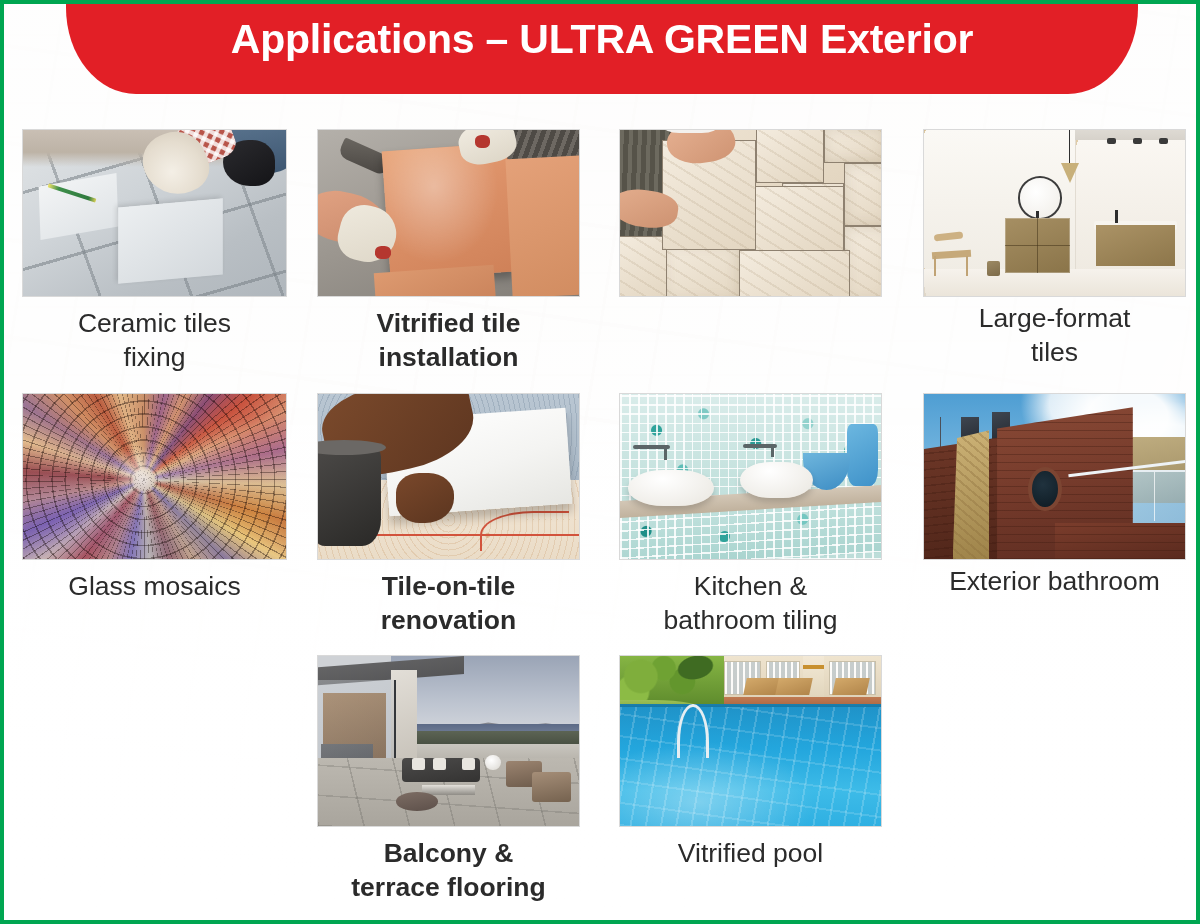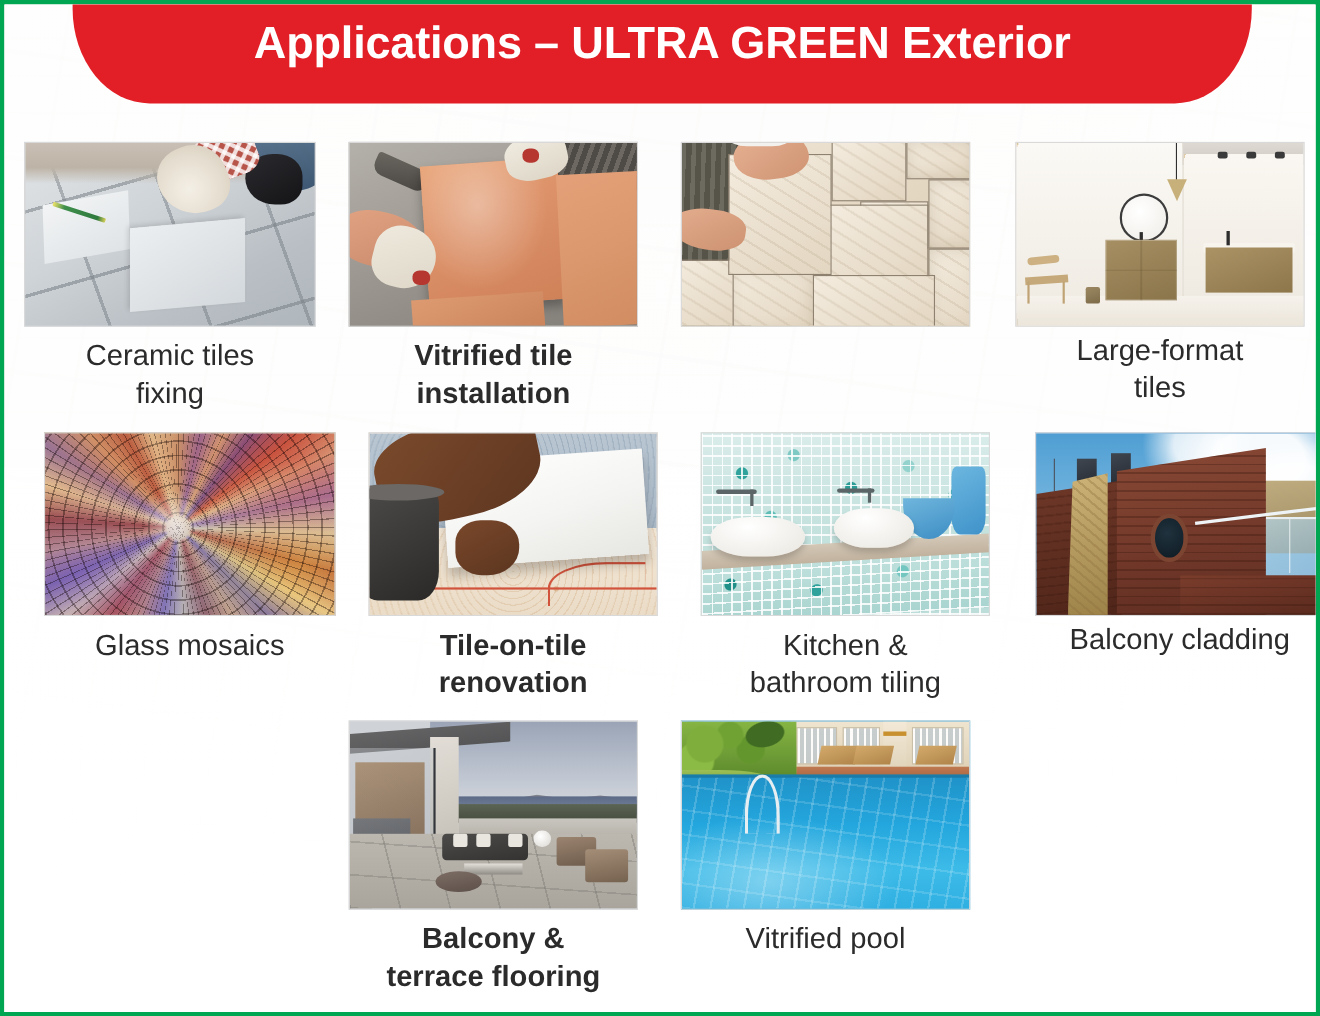--- a/index.html
+++ b/index.html
@@ -74,21 +74,21 @@
     white-space: pre-line;
   }
 
   
   .col1 { left: 18px;  width: 265px; }
   .col2 { left: 313px; width: 263px; font-weight: bold; }
   .col3 { left: 615px; width: 263px; }
   .col4 { left: 919px; width: 263px; }
 
   .row1 { top: 125px; }
-  .row2 { top: 389px; margin-left: 18px; }
+  .row2 { top: 389px; }
   .row3 { top: 651px; }
 
   .h1 { height: 168px; }
   .h2 { height: 167px; }
   .h3 { height: 172px; }
 
   
 
   
   .art-ceramic {
@@ -854,21 +854,21 @@
         <div class="recess"></div>
           <div class="glasswall"></div>
         <div class="mull m1"></div>
           <div class="mull m2"></div>
           <div class="mull m3"></div>
         <div class="face-main"></div>
         <div class="porthole"></div>
         <div class="rail"></div>
           <div class="botband"></div>
       </div>
-      <div class="caption" style="margin-top:4px;">Balcony cladding</div>
+      <div class="caption" style="margin-top:4px;">Exterior bathroom</div>
     </div>
 
     <div class="card col2 row3">
       <div class="thumb h3 art-balcony">
         <div class="sky"></div>
           <div class="hills"></div>
           <div class="sea"></div>
           <div class="trees"></div>
         <div class="parapet"></div>
         <div class="roof"></div>

